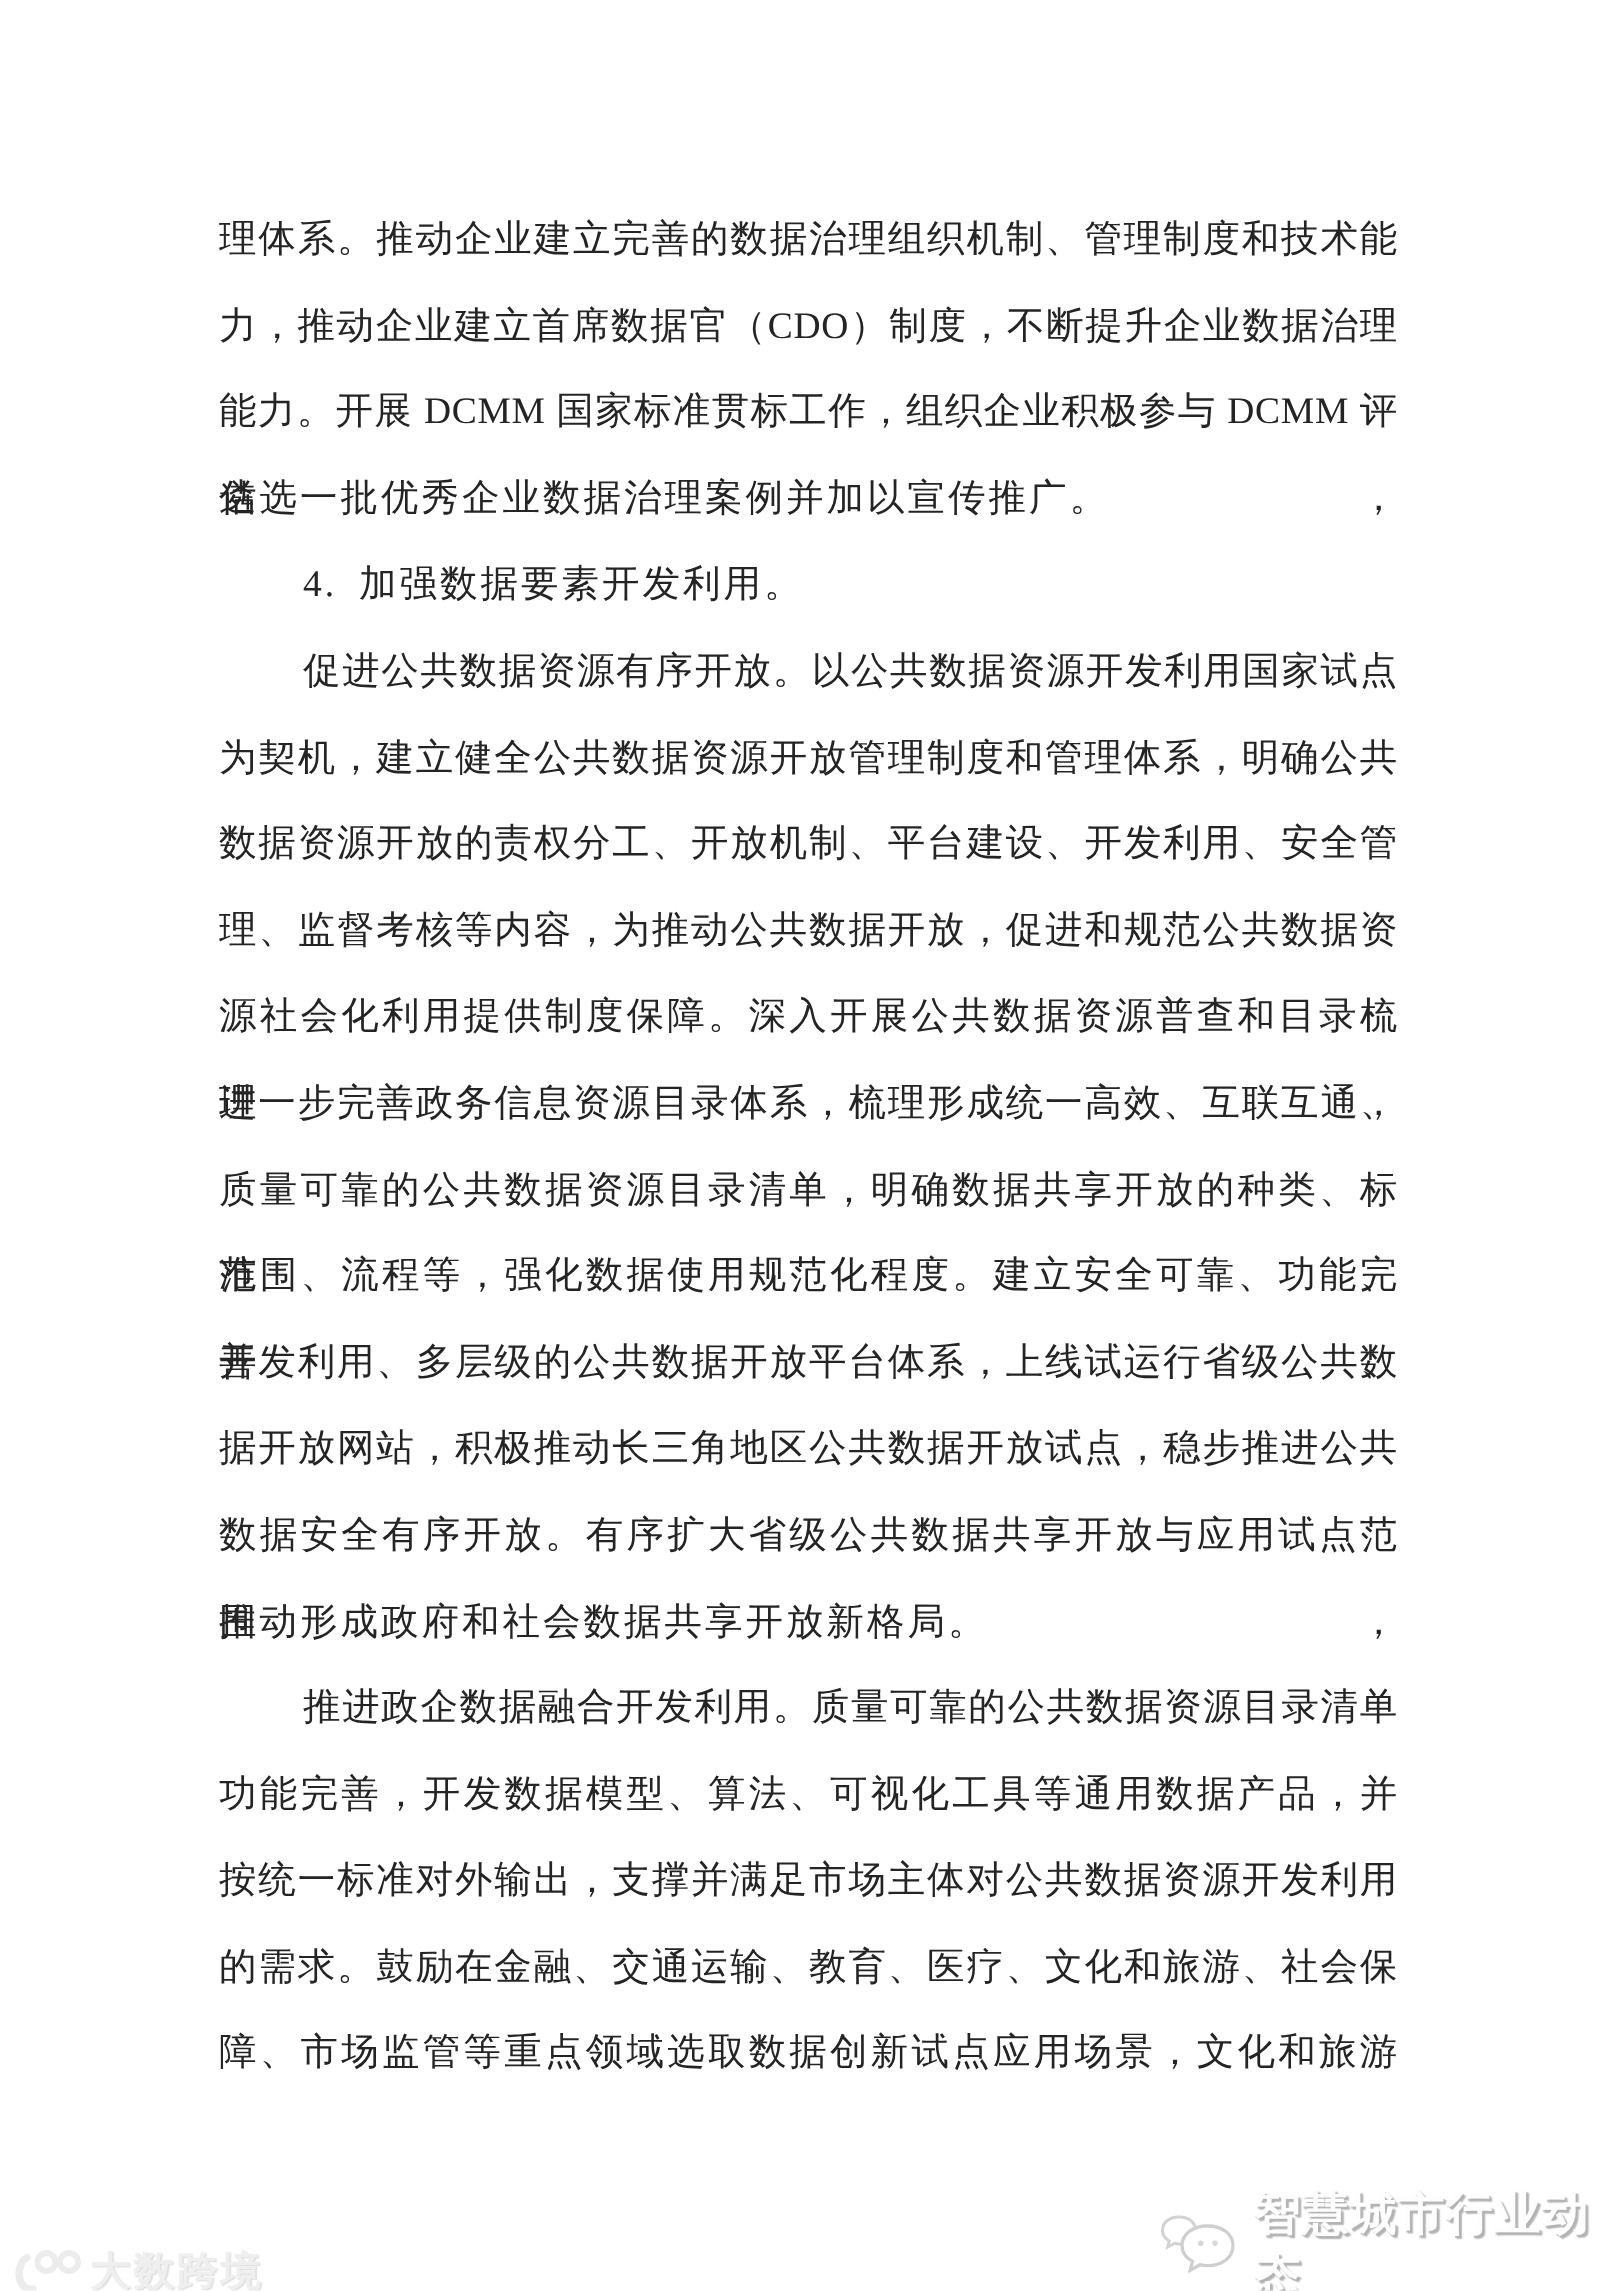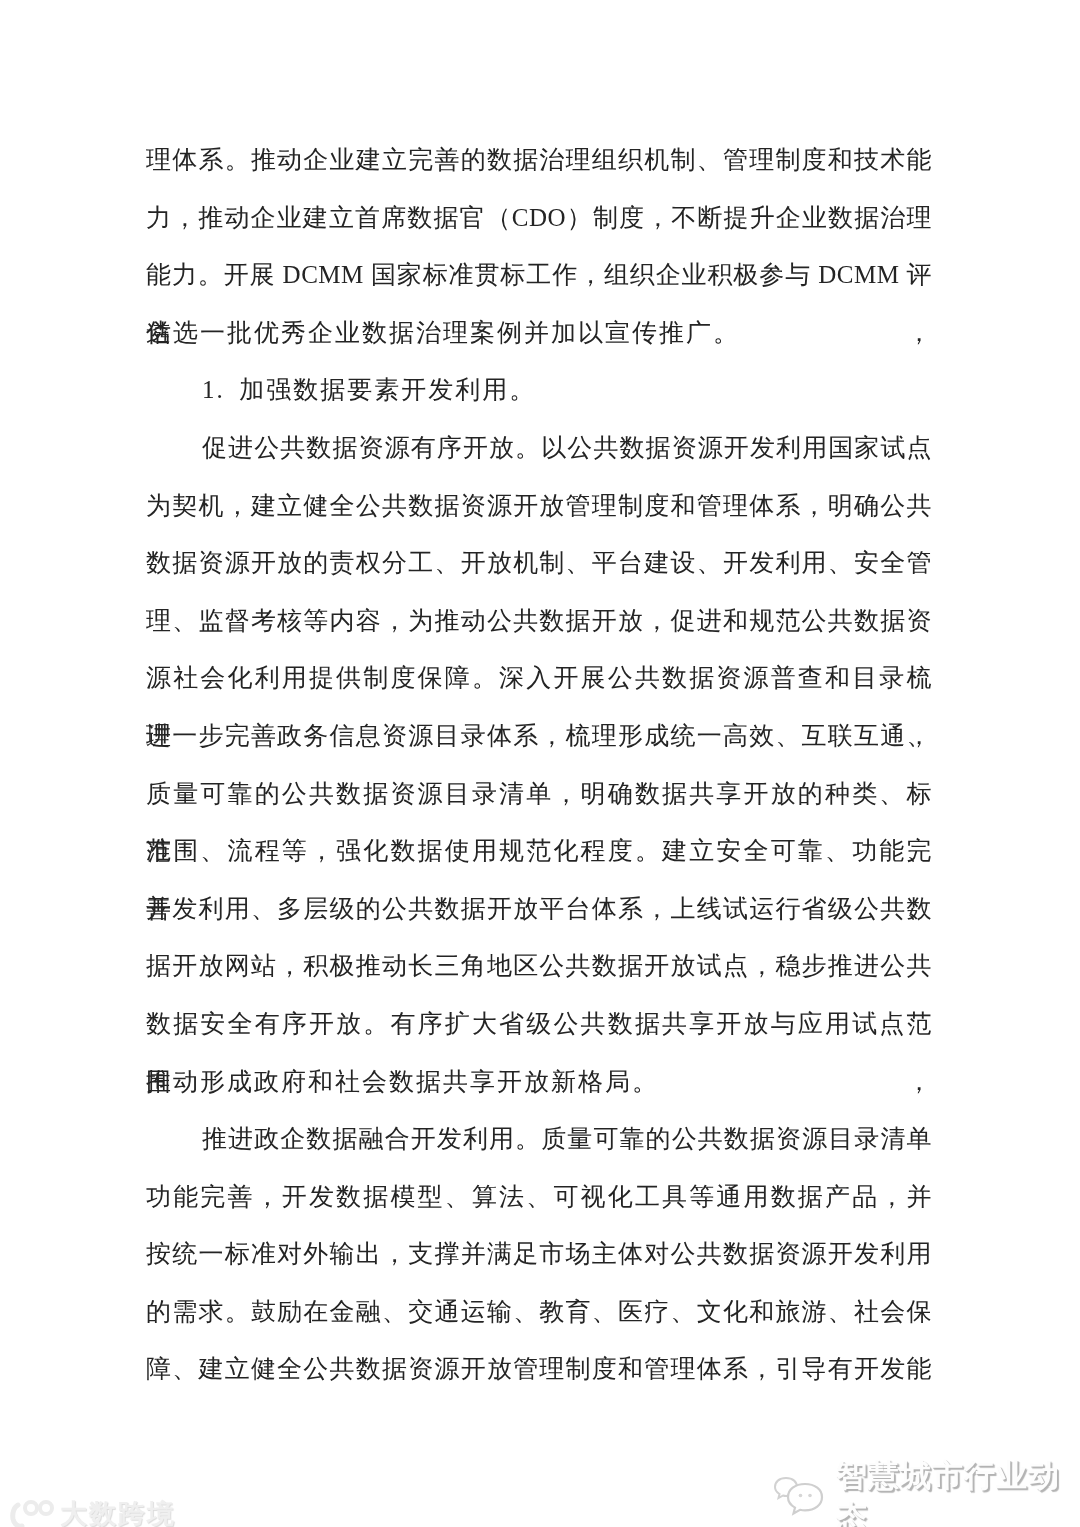--- a/index.html
+++ b/index.html
@@ -78,38 +78,38 @@
 </head>
 <body>
 
 <div class="page">
 
   <div class="doc-body">
     <div class="line full">理体系。推动企业建立完善的数据治理组织机制、管理制度和技术能</div>
     <div class="line full">力，推动企业建立首席数据官（CDO）制度，不断提升企业数据治理</div>
     <div class="line full">能力。开展 DCMM 国家标准贯标工作，组织企业积极参与 DCMM 评估，</div>
     <div class="line end">遴选一批优秀企业数据治理案例并加以宣传推广。</div>
-    <div class="line end indent">1. 加强数据要素开发利用。</div>
+    <div class="line end indent">4. 加强数据要素开发利用。</div>
     <div class="line full indent">促进公共数据资源有序开放。以公共数据资源开发利用国家试点</div>
     <div class="line full">为契机，建立健全公共数据资源开放管理制度和管理体系，明确公共</div>
     <div class="line full">数据资源开放的责权分工、开放机制、平台建设、开发利用、安全管</div>
     <div class="line full">理、监督考核等内容，为推动公共数据开放，促进和规范公共数据资</div>
     <div class="line full">源社会化利用提供制度保障。深入开展公共数据资源普查和目录梳理，</div>
     <div class="line full">进一步完善政务信息资源目录体系，梳理形成统一高效、互联互通、</div>
     <div class="line full">质量可靠的公共数据资源目录清单，明确数据共享开放的种类、标准、</div>
     <div class="line full">范围、流程等，强化数据使用规范化程度。建立安全可靠、功能完善、</div>
     <div class="line full">开发利用、多层级的公共数据开放平台体系，上线试运行省级公共数</div>
     <div class="line full">据开放网站，积极推动长三角地区公共数据开放试点，稳步推进公共</div>
     <div class="line full">数据安全有序开放。有序扩大省级公共数据共享开放与应用试点范围，</div>
     <div class="line end">推动形成政府和社会数据共享开放新格局。</div>
     <div class="line full indent">推进政企数据融合开发利用。质量可靠的公共数据资源目录清单</div>
     <div class="line full">功能完善，开发数据模型、算法、可视化工具等通用数据产品，并</div>
     <div class="line full">按统一标准对外输出，支撑并满足市场主体对公共数据资源开发利用</div>
     <div class="line full">的需求。鼓励在金融、交通运输、教育、医疗、文化和旅游、社会保</div>
-    <div class="line full">障、建立健全公共数据资源开放管理制度和管理体系，引导有开发能</div>
+    <div class="line full">障、市场监管等重点领域选取数据创新试点应用场景，文化和旅游</div>
   </div>
 
   <div class="wm-left">
     <span class="wm-icon">
       <svg width="46" height="34" viewBox="0 0 46 34">
         <path d="M10 8 C6 10 4 16 5 22 C6 27 10 30 14 29" fill="none" stroke="#ececec" stroke-width="5" stroke-linecap="round"></path>
         <circle cx="23" cy="11" r="6" fill="none" stroke="#ececec" stroke-width="4"></circle>
         <circle cx="38" cy="11" r="6" fill="none" stroke="#ececec" stroke-width="4"></circle>
       </svg>
     </span>

